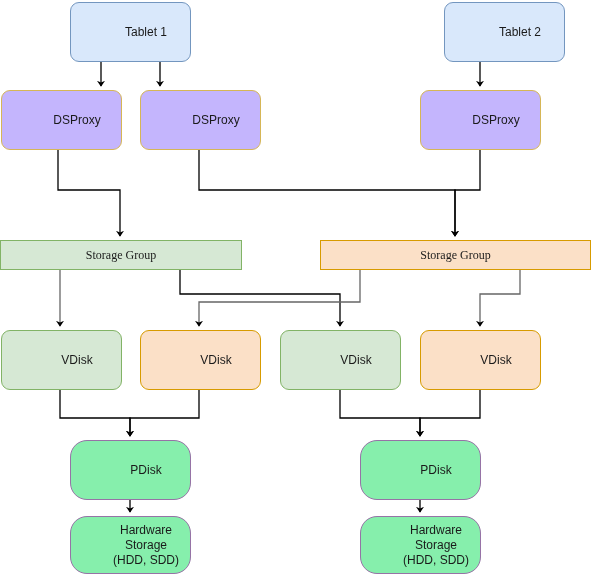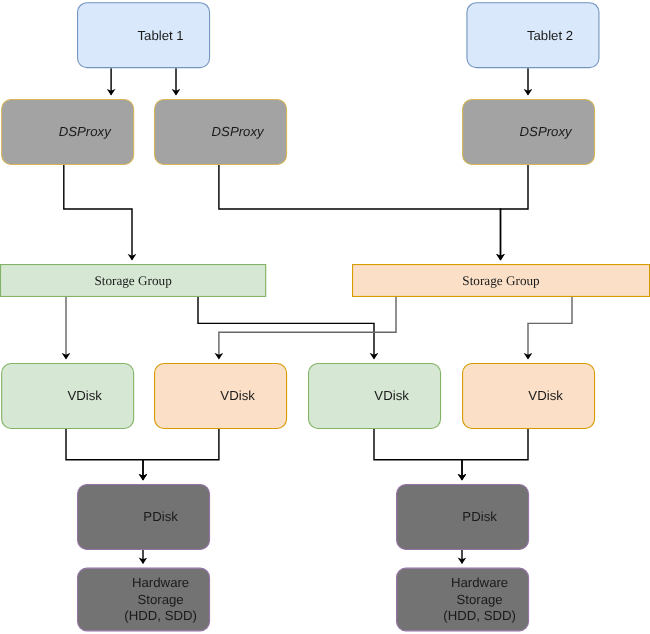--- a/index.html
+++ b/index.html
@@ -40,24 +40,24 @@
     z-index: 2;
   }
   .node-label {
     display: block;
     white-space: pre-line;
   }
   .shape-rounded { border-radius: 9px; padding-left: 31px; }
   .shape-rect    { border-radius: 0px; font-family: Liberation Serif, serif; }
 
   .fill-blue   { background: #d9e8fb; border-color: #7396bf; }
-  .fill-yellow { background: #a3a3a3; border-color: #d6b656; font-style: italic; }
+  .fill-yellow { background: #c4b5fd; border-color: #d6b656; }
   .fill-green  { background: #d6e8d4; border-color: #82b366; }
   .fill-orange { background: #fbe0c7; border-color: #d79b00; }
-  .fill-purple { background: #737373; border-color: #9673a6; }
+  .fill-purple { background: #86efac; border-color: #9673a6; border-radius: 17px; }
 </style>
 </head>
 <body>
 
 <div id="diagram-canvas">
   <svg id="edge-layer" viewBox="0 0 591 576" width="591" height="576" xmlns="http://www.w3.org/2000/svg">
     <defs>
       <marker id="arrow-black" markerWidth="10" markerHeight="10" refX="5.2" refY="4" orient="auto" markerUnits="userSpaceOnUse">
         <path d="M 0 0 L 6 4 L 0 8 L 1.6 4 Z" fill="#000000"></path>
       </marker>
@@ -81,21 +81,21 @@
         <path d="M 340 390 L 340 418 L 420 418 L 420 436" fill="none" stroke="#000000" stroke-width="1.3" stroke-linecap="butt" stroke-linejoin="miter" marker-end="url(#arrow-black)"></path>
         <path d="M 480 390 L 480 418 L 420 418 L 420 436" fill="none" stroke="#000000" stroke-width="1.3" stroke-linecap="butt" stroke-linejoin="miter" marker-end="url(#arrow-black)"></path>
         <path d="M 130 500 L 130 512" fill="none" stroke="#000000" stroke-width="1.3" stroke-linecap="butt" stroke-linejoin="miter" marker-end="url(#arrow-black)"></path>
         <path d="M 420 500 L 420 512" fill="none" stroke="#000000" stroke-width="1.3" stroke-linecap="butt" stroke-linejoin="miter" marker-end="url(#arrow-black)"></path>
       </g>
   </svg>
   <div id="node-group">
       <div class="node shape-rounded fill-blue" style="left: 70px; top: 2px; width: 121px; height: 60px;">
         <span class="node-label">Tablet 1</span>
       </div>
-      <div class="node shape-rounded fill-blue" style="left: 424px; top: 2px; width: 121px; height: 60px;">
+      <div class="node shape-rounded fill-blue" style="left: 444px; top: 2px; width: 121px; height: 60px;">
         <span class="node-label">Tablet 2</span>
       </div>
       <div class="node shape-rounded fill-yellow" style="left: 1px; top: 90px; width: 121px; height: 60px;">
         <span class="node-label">DSProxy</span>
       </div>
       <div class="node shape-rounded fill-yellow" style="left: 140px; top: 90px; width: 121px; height: 60px;">
         <span class="node-label">DSProxy</span>
       </div>
       <div class="node shape-rounded fill-yellow" style="left: 420px; top: 90px; width: 121px; height: 60px;">
         <span class="node-label">DSProxy</span>

